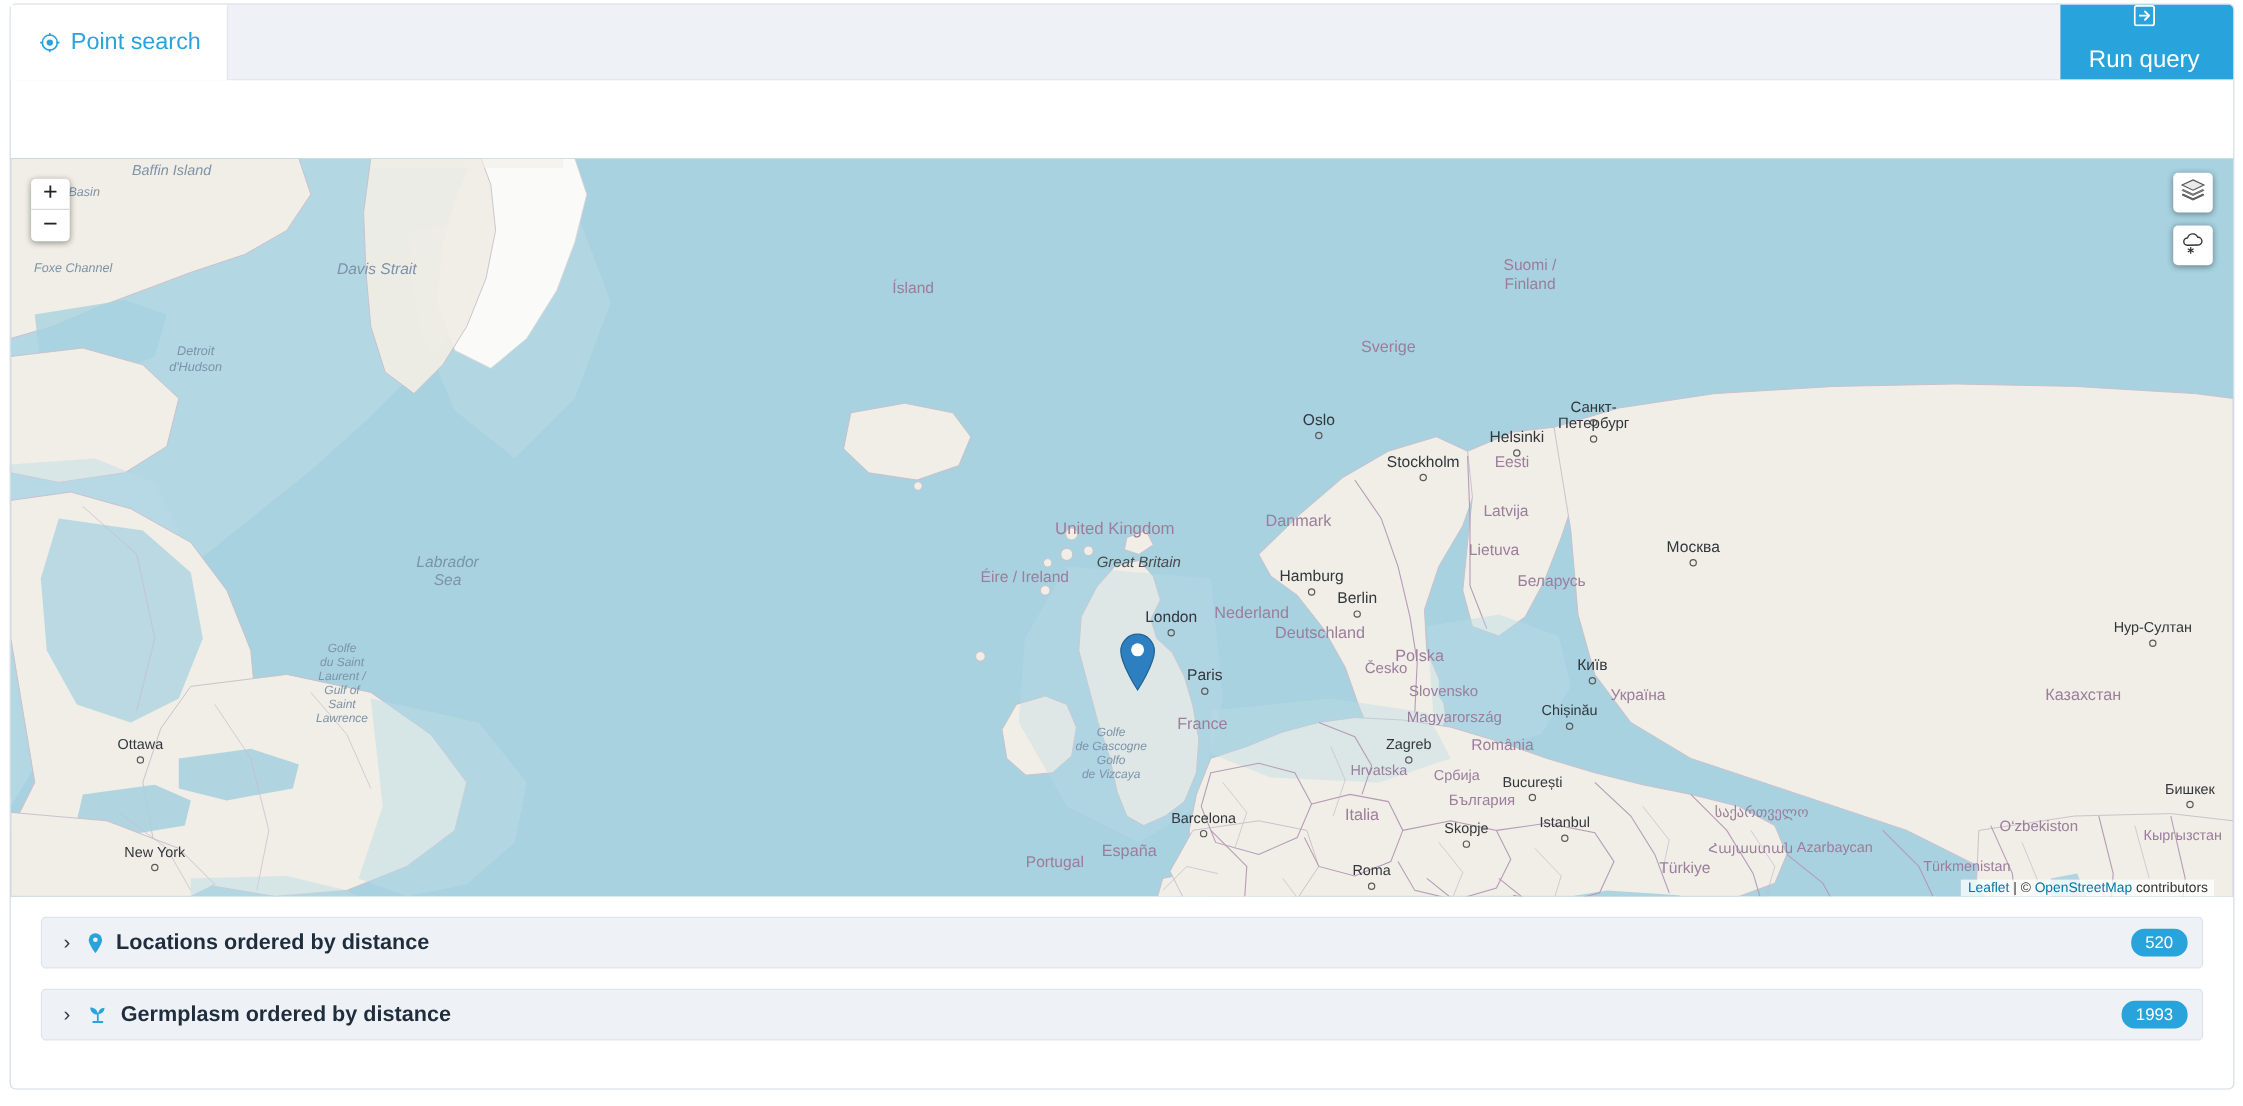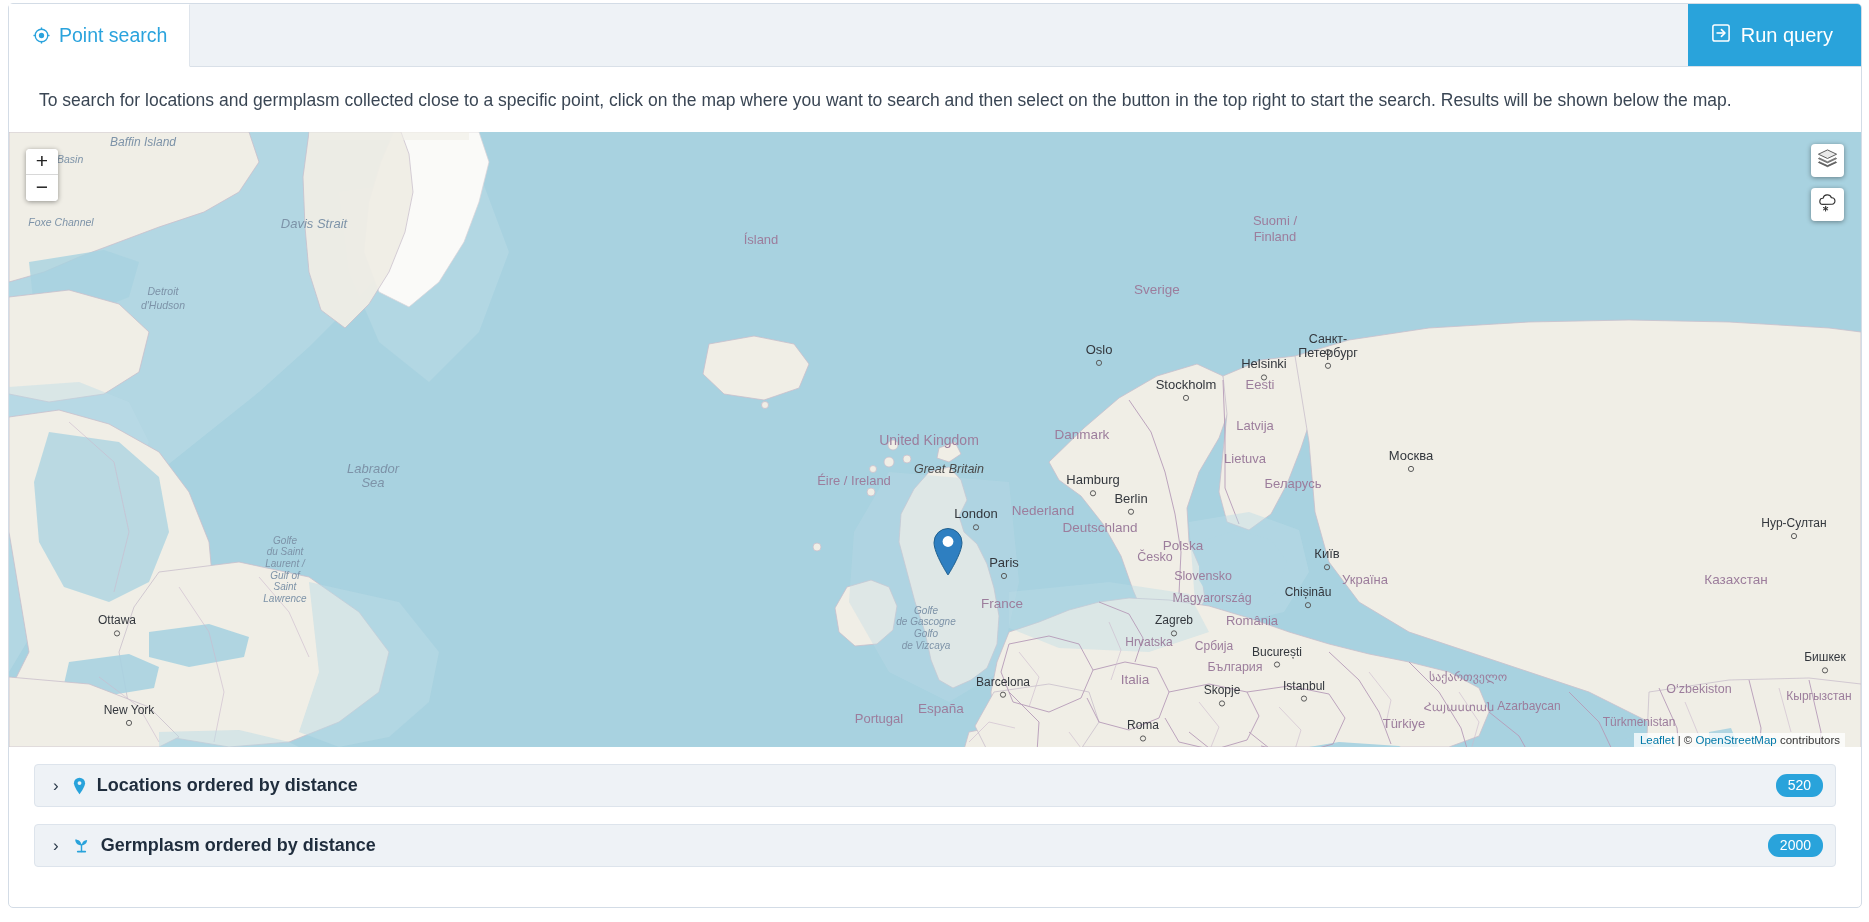--- a/index.html
+++ b/index.html
@@ -65,20 +65,21 @@
     color: #fff;
     font-size: 20px;
     display: flex;
     align-items: center;
     gap: 11px;
     padding: 0 28px 0 24px;
     cursor: pointer;
     border: none;
     font-family: inherit;
     border-radius: 0 4px 0 0;
+    flex-direction: column;
   }
 
   
   .instruction {
     padding: 22px 0 20px 30px;
     font-size: 17.5px;
     color: #3a4654;
     line-height: 1.3;
     white-space: nowrap;
   }
@@ -219,21 +220,20 @@
           <svg width="18" height="18" viewBox="0 0 20 20">
             <rect x="1" y="1" width="18" height="18" rx="2" fill="none" stroke="#fff" stroke-width="1.7"></rect>
             <line x1="5" y1="10" x2="14" y2="10" stroke="#fff" stroke-width="1.8"></line>
             <path d="M10.5 6.2 L14.4 10 L10.5 13.8" fill="none" stroke="#fff" stroke-width="1.8" stroke-linejoin="round" stroke-linecap="round"></path>
           </svg>
         </span>
         <span>Run query</span>
       </button>
     </div>
 
-    <div class="instruction">To search for locations and germplasm collected close to a specific point, click on the map where you want to search and then select on the button in the top right to start the search. Results will be shown below the map.</div>
 
     <div class="mapwrap">
 
       <svg class="mapsvg" viewBox="0 0 1852 615" preserveAspectRatio="none">
         <defs>
           <style>
             .land  { fill:#f0eee6; stroke:#c9bfcb; stroke-width:.8; }
             .shelf { fill:#bcdbe6; stroke:none; }
             .ice   { fill:#fafaf8; stroke:#d8d2d8; stroke-width:.7; }
             .bdr   { fill:none; stroke:#b59bb8; stroke-width:.9; }
@@ -528,18 +528,18 @@
         <span class="aicon">
           <svg width="17" height="17" viewBox="0 0 20 20">
             <path d="M10 17 L10 9" stroke="#29a3db" stroke-width="1.7" fill="none" stroke-linecap="round"></path>
             <path d="M10 10 C10 5.5 6.5 3 2.6 3 C2.6 7.5 6 10 10 10 Z" fill="#29a3db"></path>
             <path d="M10.4 9.6 C10.4 6 13 3.6 16.6 3.4 C16.6 7 13.9 9.5 10.4 9.6 Z" fill="#29a3db"></path>
             <rect x="4.6" y="16.3" width="10.8" height="1.9" rx=".9" fill="#29a3db"></rect>
           </svg>
         </span>
         <span class="alabel">Germplasm ordered by distance</span>
         <span class="spacer"></span>
-        <span class="badge">2000</span>
+        <span class="badge">1993</span>
       </div>
     </div>
 
   </div>
 </div>
 
 </body></html>

